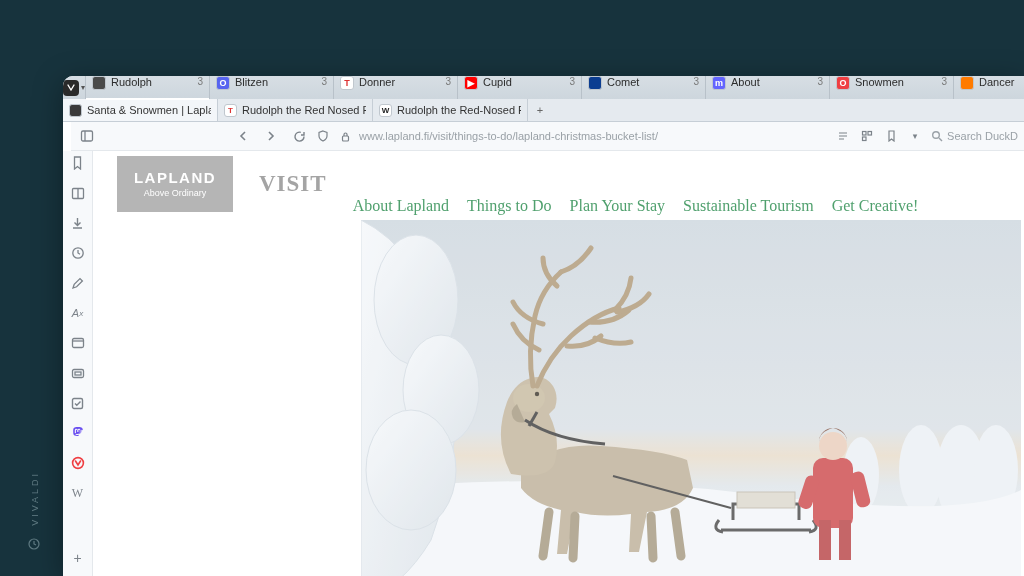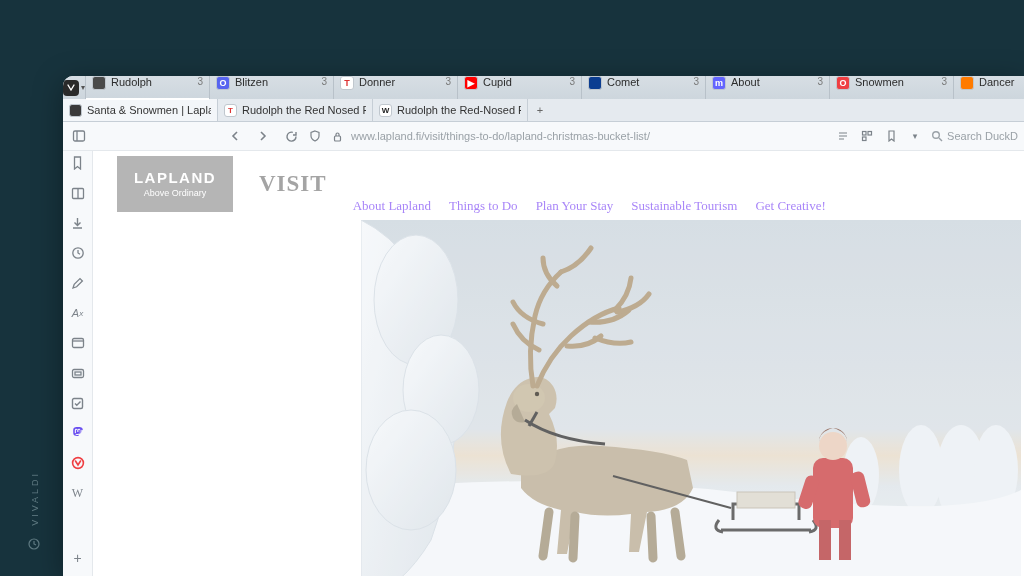--- a/index.html
+++ b/index.html
@@ -49,21 +49,21 @@
     padding:0 6px; gap:5px; cursor:pointer;
   }
   .tab2.active{background:#f3f6f9;}
   .tab2 .fav{width:13px;height:13px;border-radius:3px;display:flex;align-items:center;justify-content:center;font-size:8px;font-weight:600;}
   .tab2 .label{flex:1;white-space:nowrap;overflow:hidden;}
   .newtab{width:24px;display:flex;align-items:center;justify-content:center;color:#666;cursor:pointer;}
 
   
   .addr {
     height: 29px; background:#f7f9fb; border-bottom:1px solid #e4e8ec;
-    display:flex; align-items:center; padding:0 6px; gap:8px; font-size:11px; color:#8b9299;
+    display:flex; align-items:center; padding:0 6px; gap:8px; font-size:11px; color:#8b9299;margin-left:8px;
   }
   .addr .ic{width:16px;height:16px;display:flex;align-items:center;justify-content:center;color:#7c838a;cursor:pointer;}
   .addr .navbtns{display:flex;gap:12px;margin-left:130px;}
   .addr .urlbox{flex:1;display:flex;align-items:center;gap:6px;}
   .addr .url{color:#9aa1a7;}
   .addr .right{display:flex;align-items:center;gap:8px;}
   .addr .search{display:flex;align-items:center;gap:4px;color:#9aa1a7;}
 
   
   .panel{
@@ -77,21 +77,21 @@
   .panel .pic.bottom{margin-top:auto;margin-bottom:10px;}
   .addr .panel-toggle{width:20px;}
 
   
   .page{position:absolute;left:30px;right:0;top:75px;bottom:0;background:#fff;}
   .sitebar{height:65px;display:flex;align-items:center;padding-left:24px;gap:26px;}
   .brand{width:116px;height:56px;background:#9c9c9c;color:#fff;display:flex;flex-direction:column;align-items:center;justify-content:center;}
   .brand .l1{font-size:15px;font-weight:600;letter-spacing:1.5px;}
   .brand .l2{font-size:9px;margin-top:2px;}
   .visit{font-size:23px;font-weight:700;letter-spacing:1px;color:#868686;font-family:Georgia,serif;}
-  .menu{display:flex;gap:18px;font-family:Georgia,serif;font-size:13px;color:#8b5cf6;margin-top:44px;}
+  .menu{display:flex;gap:18px;font-family:Georgia,serif;font-size:16px;color:#15803d;margin-top:44px;}
   .hero{margin-left:268px;margin-top:4px;width:660px;height:380px;position:relative;overflow:hidden;}
   .hero svg{width:100%;height:100%;}
   .fade{position:absolute;inset:0;background:rgba(255,255,255,.25);pointer-events:none;}
 </style>
 </head>
 <body>
 
 <div class="vivaldi-text">VIVALDI</div>
 <div class="vivaldi-icon">
   <svg viewBox="0 0 12 12" fill="none" stroke="currentColor" stroke-width="1.2">

